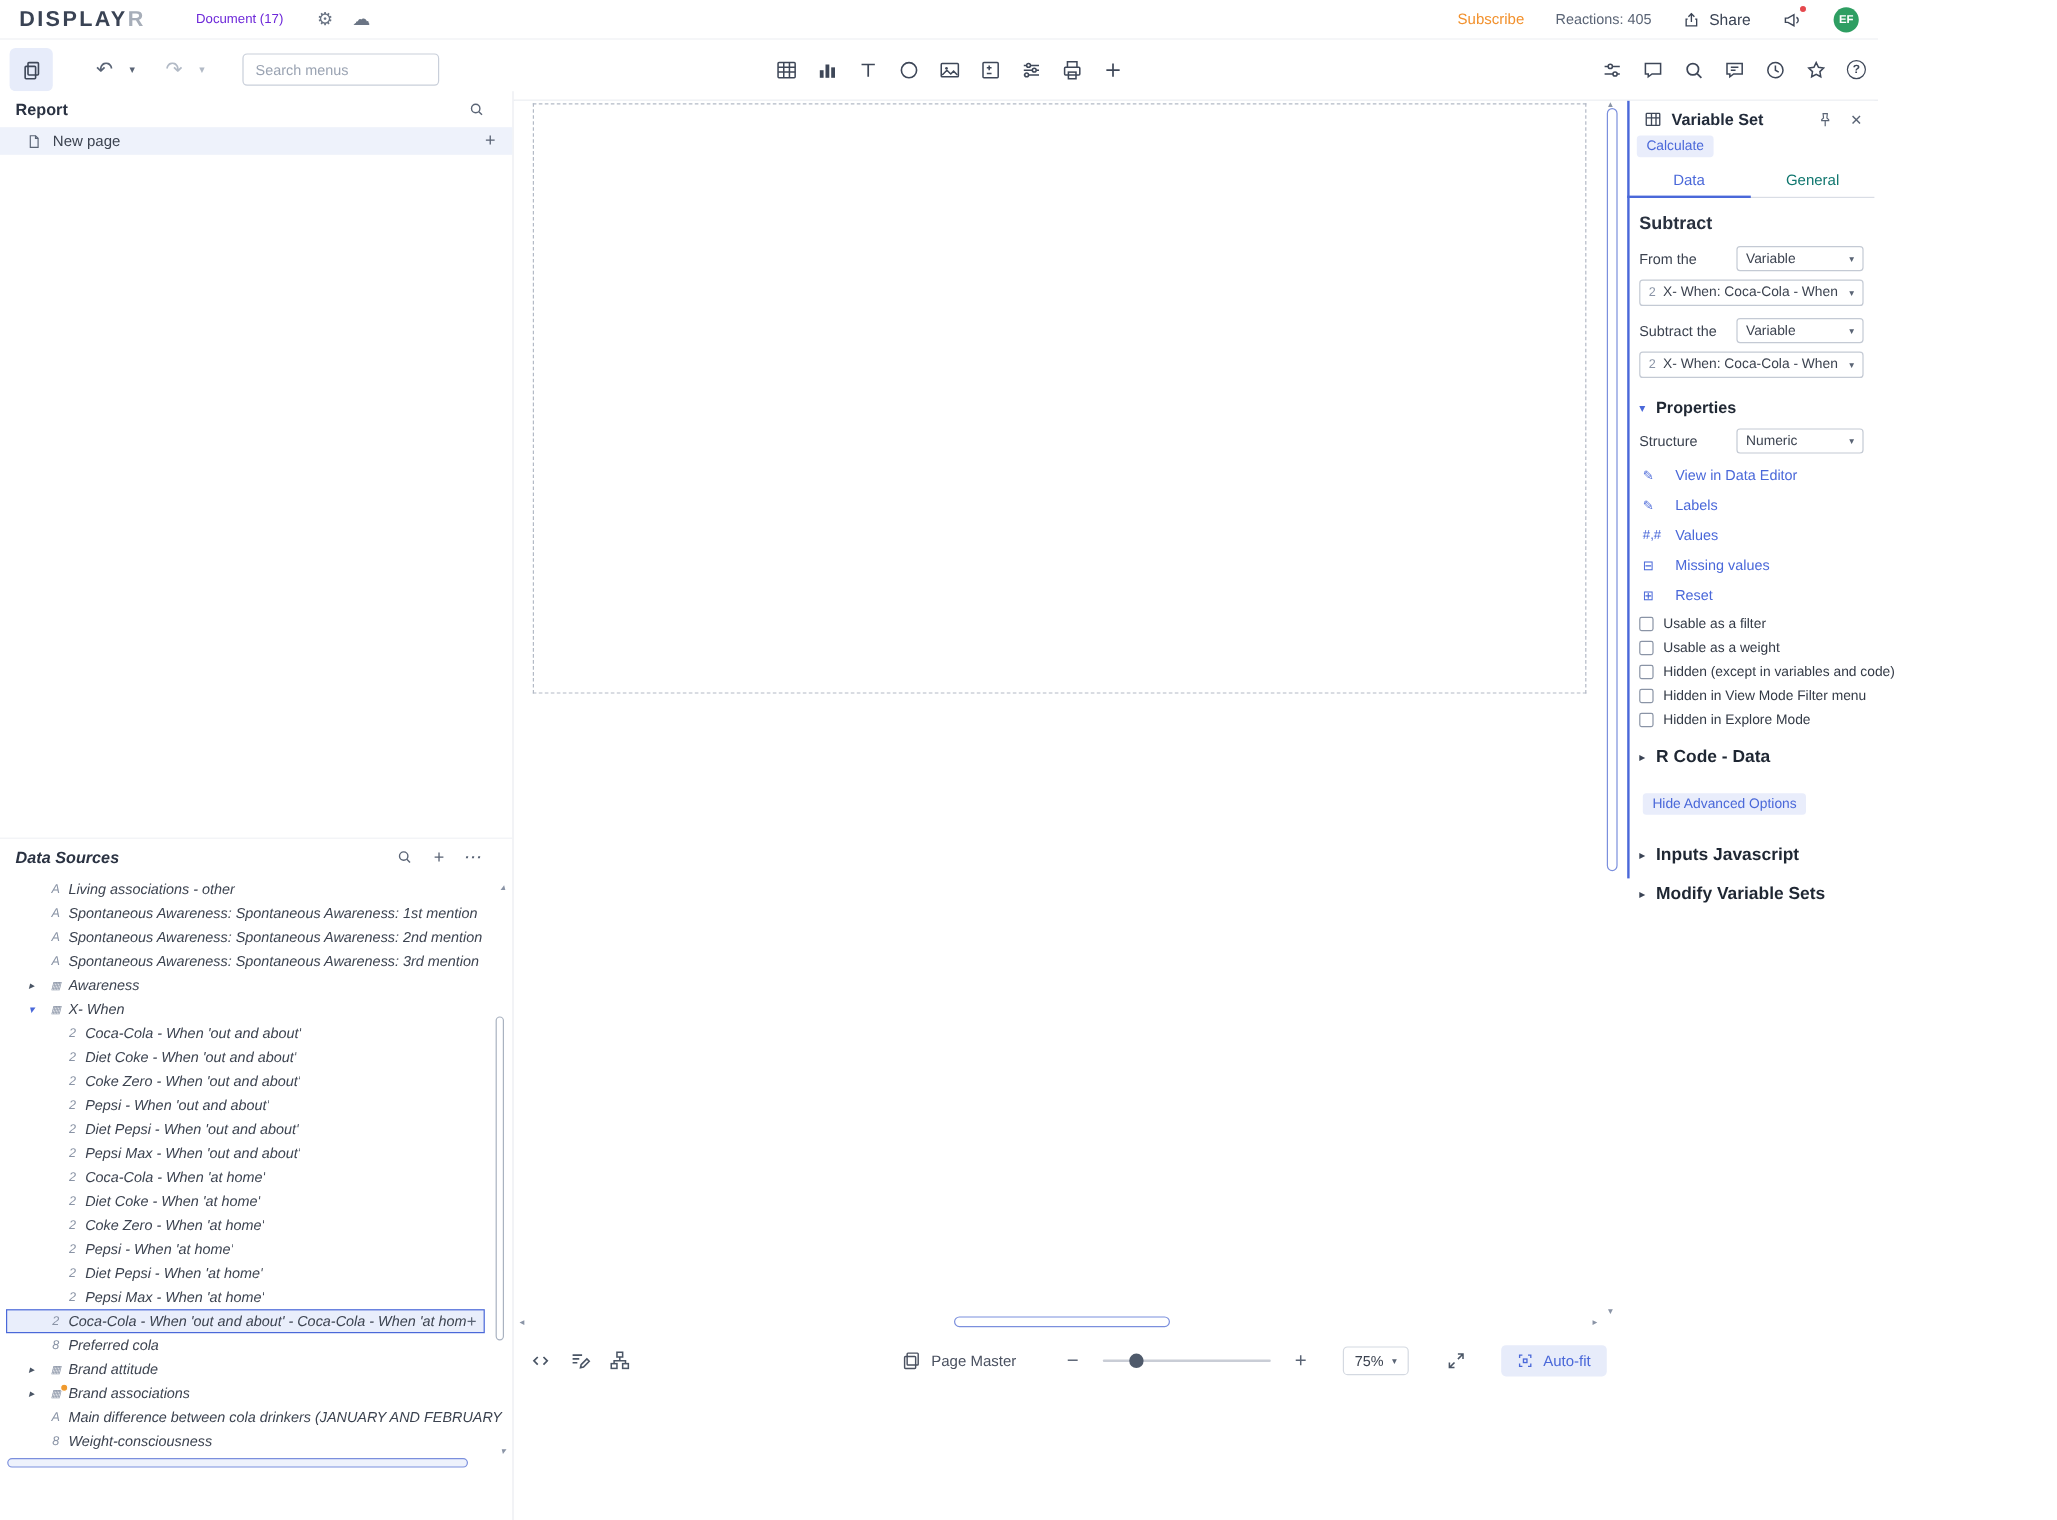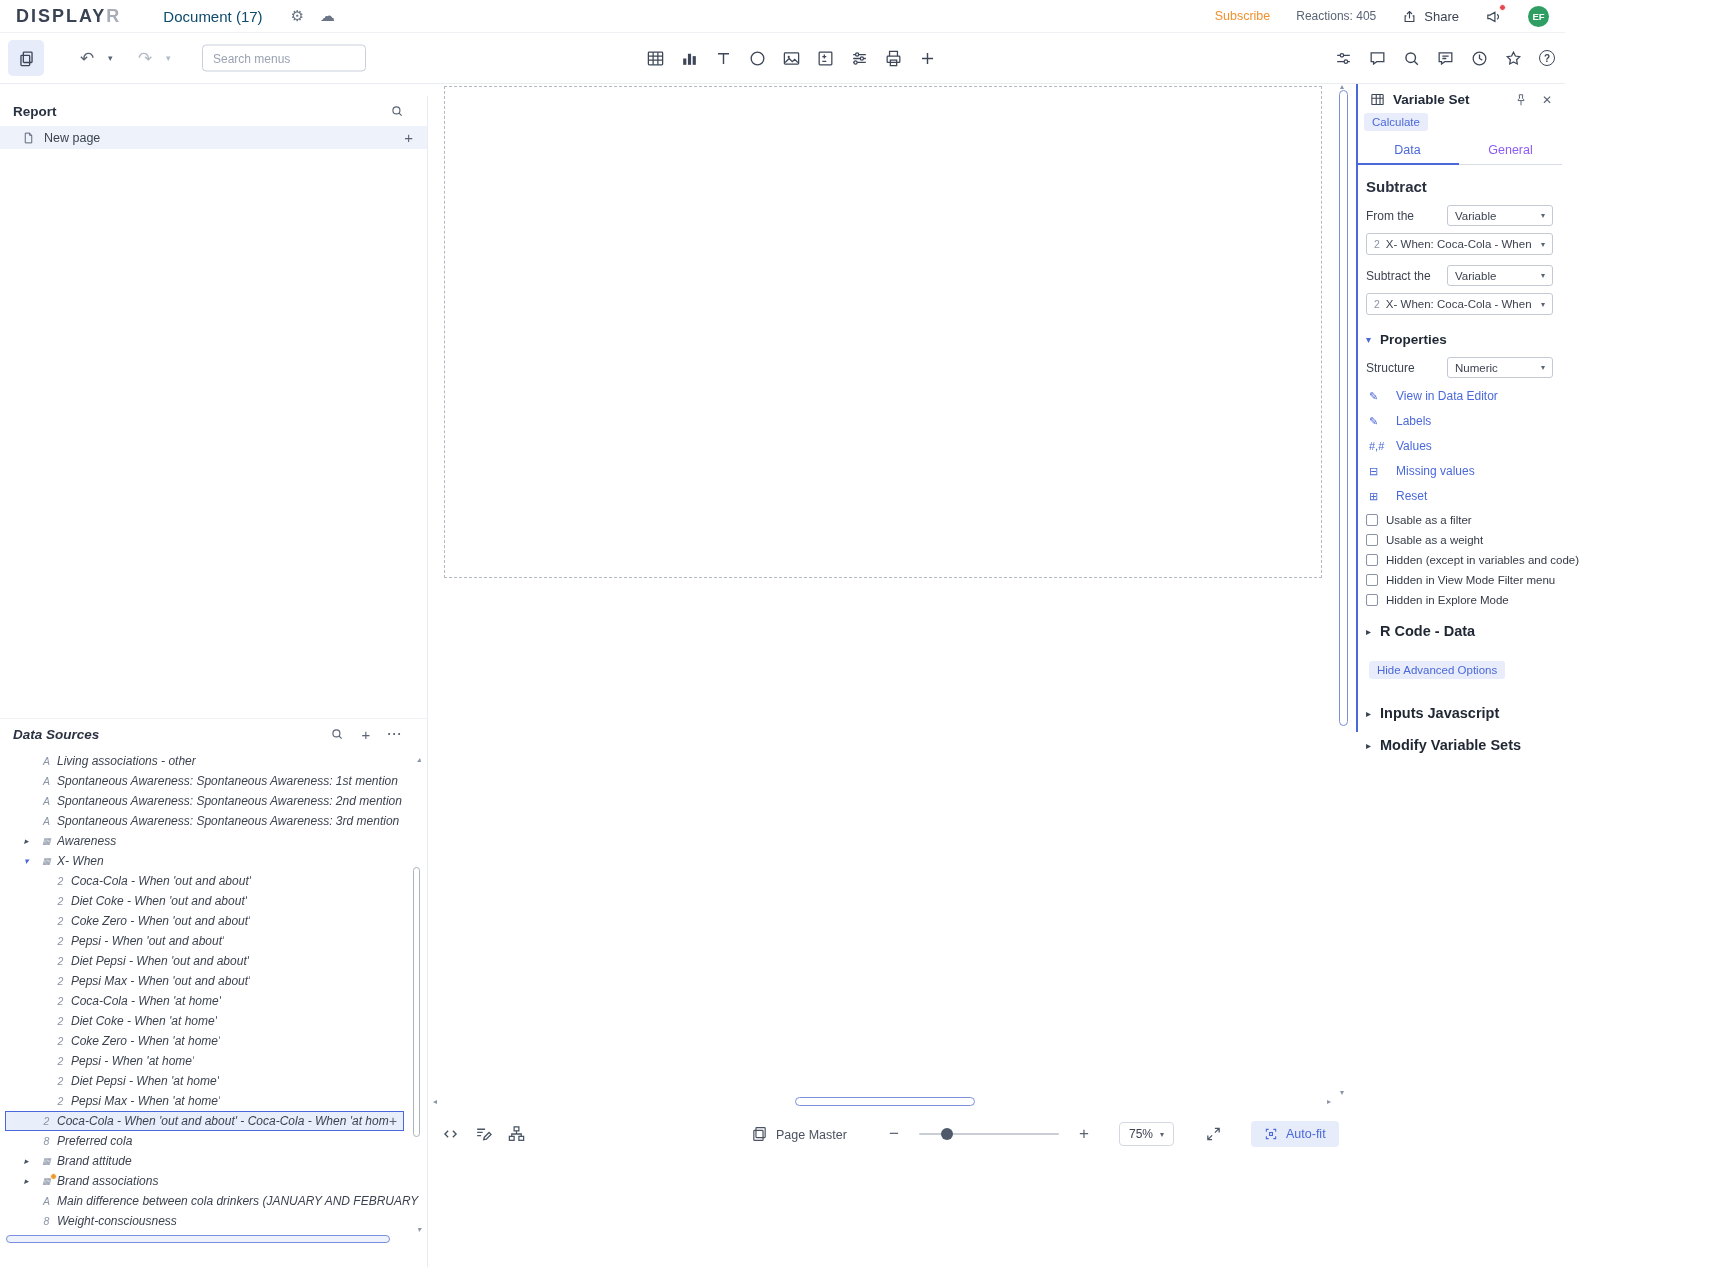--- a/index.html
+++ b/index.html
@@ -5,21 +5,21 @@
   * { box-sizing: border-box; margin: 0; padding: 0; }
   html, body { width: 1714px; height: 1267px; overflow: hidden; }
   body { font-family: "Liberation Sans", sans-serif; background: #fff; color: #3a4354; }
   #app { position: relative; width: 1565px; height: 1267px; background: #fff; }
   svg { display: block; }
 
   
   .header { position: absolute; top: 0; left: 0; right: 0; height: 33px; display: flex; align-items: center; padding: 0 16px; border-bottom: 1px solid #eef0f4; }
   .logo { font-size: 18px; font-weight: bold; letter-spacing: 2px; color: #3a4354; display: flex; align-items: center; }
   .logo .logo-r { color: #a7aeb9; }
-  .doc-title { margin-left: 42px; font-size: 15px; color: #0c4a6e; }
+  .doc-title { margin-left: 42px; font-size: 11px; color: #6d28d9; }
   .hdr-ic { margin-left: 28px; font-size: 15px; color: #6b7585; cursor: default; }
   .hdr-ic + .hdr-ic { margin-left: 16px; }
   .hdr-right { margin-left: auto; display: flex; align-items: center; gap: 26px; }
   .subscribe { color: #f2912d; font-size: 12.5px; }
   .reactions { color: #5a6475; font-size: 12px; }
   .share-btn { display: flex; align-items: center; gap: 7px; font-size: 13px; color: #3a4354; }
   .megaphone { position: relative; }
   .megaphone .badge { position: absolute; top: -4px; right: -4px; width: 7px; height: 7px; border-radius: 50%; background: #e5484d; border: 1px solid #fff; }
   .avatar { width: 21px; height: 21px; border-radius: 50%; background: #2e9e62; color: #fff; font-size: 9.5px; font-weight: bold; display: flex; align-items: center; justify-content: center; }
 
@@ -33,21 +33,21 @@
   .redo-caret { left: 166px; font-size: 9px; color: #b2bac6; }
   .search-menus { left: 202px; width: 164px; height: 27px; border: 1px solid #c9cfda; border-radius: 4px; font-size: 12px; padding: 0 10px; color: #3a4354; outline: none; font-family: "Liberation Sans", sans-serif; }
   .search-menus::placeholder { color: #9aa3b2; }
   .tool-icons { left: 645px; display: flex; gap: 14px; align-items: center; }
   .tool-icons .tbtn, .right-icons .tbtn { width: 20px; height: 20px; display: flex; align-items: center; justify-content: center; }
   .right-icons { left: 1333px; display: flex; gap: 14px; align-items: center; }
   .q-icon { width: 16px; height: 16px; border: 1.7px solid #3e4758; border-radius: 50%; display: flex; align-items: center; justify-content: center; font-size: 10px; font-weight: bold; color: #3e4758; }
   .q-icon::after { content: "?"; }
 
   
-  .sidebar { position: absolute; top: 96px; left: 0; width: 428px; bottom: 0; border-right: 1px solid #e9ecf1; background: #fff; }
+  .sidebar { position: absolute; top: 76px; left: 0; width: 428px; bottom: 0; border-right: 1px solid #e9ecf1; background: #fff; }
   .rp-header { height: 30px; display: flex; align-items: center; padding: 0 13px; }
   .rp-title, .ds-title { font-size: 13.5px; font-weight: bold; color: #2a3242; }
   .rp-search { margin-left: auto; margin-right: 10px; }
   .new-page { height: 23px; display: flex; align-items: center; background: #eef2fb; padding-left: 22px; }
   .new-page .np-label { margin-left: 9px; font-size: 12.5px; color: #3c4350; }
   .new-page .np-add { margin-left: auto; margin-right: 14px; color: #5a6475; font-size: 15px; }
 
   .ds-section { position: absolute; top: 622px; left: 0; right: 0; bottom: 0; border-top: 1px solid #f0f2f6; font-style: italic; }
   .ds-header { height: 30px; display: flex; align-items: center; padding: 0 13px; }
   .ds-header .ds-tools { margin-left: auto; display: flex; align-items: center; gap: 17px; margin-right: 12px; color: #5a6475; }
@@ -100,21 +100,21 @@
   
   .inspector { position: absolute; left: 1356px; top: 84px; width: 206px; bottom: 0; background: #fff; }
   .vs-accent { position: absolute; left: 0; top: 0; width: 2px; height: 648px; background: #4a68d9; }
   .vs-header { display: flex; align-items: center; padding: 8px 10px 0 14px; gap: 8px; }
   .vs-title { font-size: 13.5px; font-weight: bold; color: #222b3a; }
   .vs-header .pin { margin-left: auto; }
   .vs-close { font-size: 12px; color: #5a6475; margin-left: 6px; }
   .pill { display: inline-block; background: #e9edfb; color: #4a68d9; border-radius: 3px; font-size: 11.5px; padding: 3px 8px; }
   .vs-calc { margin: 6px 0 0 8px; }
   .vs-tabs { display: flex; margin-top: 7px; border-bottom: 1px solid #d9dde5; }
-  .vs-tab { flex: 1; text-align: center; font-size: 12.5px; color: #8b5cf6; padding: 5px 0 6px; }
+  .vs-tab { flex: 1; text-align: center; font-size: 12.5px; color: #0f766e; padding: 5px 0 6px; }
   .vs-tab.active { color: #4a68d9; border-bottom: 2px solid #4a68d9; margin-bottom: -1px; }
   .vs-body { padding: 0 9px; }
   .vs-h1 { font-size: 15px; font-weight: 600; color: #29313f; margin: 13px 0 10px 1px; }
   .form-row { display: flex; align-items: center; justify-content: space-between; margin: 0 0 7px 1px; }
   .form-row .flabel { font-size: 12px; color: #3c4350; }
   .mini-select { width: 106px; height: 21px; border: 1px solid #c4cad4; border-radius: 3px; display: flex; align-items: center; padding: 0 7px; font-size: 11.5px; color: #3c4350; }
   .mini-select .msel-val { flex: 1; overflow: hidden; white-space: nowrap; }
   .mini-select .caret, .var-dd .caret { font-size: 8px; color: #5a6475; }
   .var-dd { height: 22px; border: 1px solid #c4cad4; border-radius: 3px; display: flex; align-items: center; gap: 6px; padding: 0 7px; margin: 0 0 10px 1px; }
   .var-dd .vprefix { color: #8a94a6; font-size: 10.5px; }

